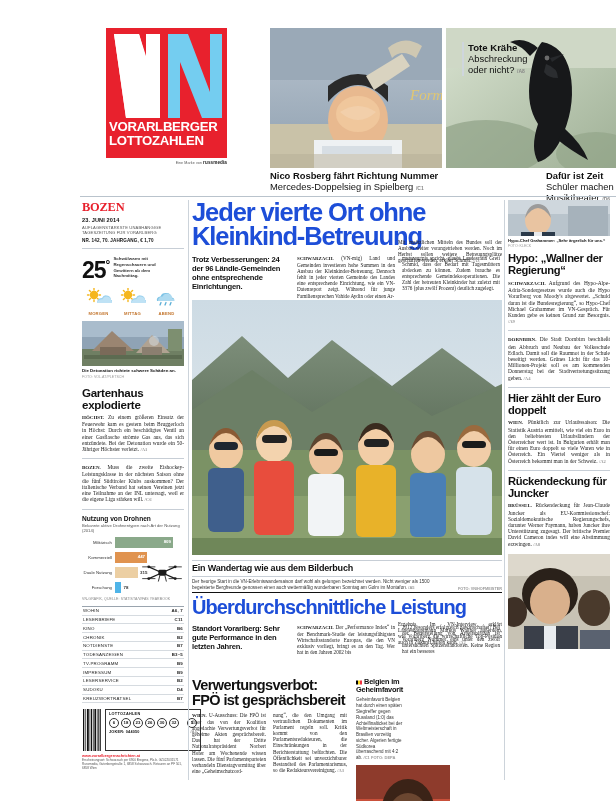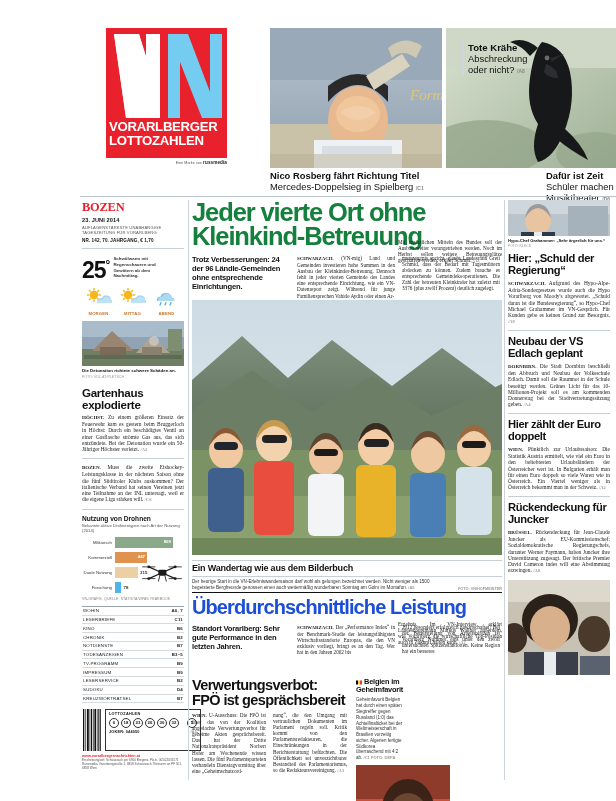--- a/index.html
+++ b/index.html
@@ -123,21 +123,21 @@
   }
   .lball.extra { margin-left:6px; }
   .lotto-joker { font-size:3.8px; font-weight:bold; color:#111; margin-top:2px; letter-spacing:0.2px; display:flex; justify-content:space-between;}
   .imp-url { font-size:3.8px; font-weight:bold; color:#e8212d; margin-top:3px; }
   .imp-txt { font-size:3.1px; color:#555; line-height:4px; }
 
   
   .center { position:absolute; left:152px; top:200px; width:310px; }
 
   .main-head {
-    font-size:25.5px; font-weight:bold; line-height:24px; color:#15803d;
+    font-size:25.5px; font-weight:bold; line-height:24px; color:#1d4ed8;
     letter-spacing:-1.1px; font-family:"Liberation Sans", sans-serif;
   }
   .cols3 { display:flex; gap:7px; margin-top:7px; }
   .col { width:98px; }
   .lead {
     font-size:7.6px; font-weight:bold; color:#111; line-height:9px; letter-spacing:-0.2px;
   }
   .body-txt {
     font-family:"Liberation Serif", serif; font-size:5.2px; color:#222;
     line-height:6.1px; text-align:justify;
@@ -260,21 +260,21 @@
 
     <div class="krahe-bar"></div>
     <div class="krahe-txt">
       <div class="tc-title">Tote Krähe</div>
       <div class="tc-sub">
         <span>Abschreckung oder nicht?</span> <span class="tc-ref">/A8</span>
       </div>
     </div>
 
     <div class="rosberg-txt">
-      <div class="tc-title">Nico Rosberg fährt Richtung Titel</div>
+      <div class="tc-title">Nico Rosberg fährt Richtung Nummer</div>
       <div class="tc-sub">
         <span>Mercedes-Doppelsieg in Spielberg</span> <span class="tc-ref">/C1</span>
       </div>
     </div>
 
     <div class="musik-txt">
       <div class="tc-title">Dafür ist Zeit</div>
       <div class="tc-sub">
         <span>Schüler machen Musiktheater</span> <span class="tc-ref">/D6</span>
       </div>
@@ -711,30 +711,29 @@
         <rect x="13" y="32" width="34" height="12" fill="#2b3a4a"></rect>
         <rect x="26" y="32" width="8" height="12" fill="#e8eaec"></rect>
         <rect x="60" y="6" width="40" height="30" fill="#a6b2bb"></rect>
       </svg>
     </div>
     <div class="rr-cap">
       <span>Hypo-Chef Grahammer: „Sehr ärgerlich für uns.“</span>
       <span class="credit">FOTO: KLECK</span>
     </div>
 
-    <div class="rr-head">Hier: „Schuld der Regierung“</div>
+    <div class="rr-head">Hypo: „Wallner der Regierung“</div>
     <div class="rr-body">
       <span class="loc">SCHWARZACH.</span>
       <span>Aufgrund des Hypo-Alpe-Adria-Sondergesetzes wurde auch die Hypo Vorarlberg von Moody's abgewertet. „Schuld daran ist die Bundesregierung“, so Hypo-Chef Michael Grahammer im VN-Gespräch. Für Kunden gebe es keinen Grund zur Besorgnis.</span>
       <span class="ref">/A9</span>
     </div>
 
     <div class="rr-rule"></div>
 
-    <div class="rr-head">Neubau der VS Edlach geplant</div>
     <div class="rr-body">
       <span class="loc">DORNBIRN.</span>
       <span>Die Stadt Dornbirn beschließt den Abbruch und Neubau der Volksschule Edlach. Damit soll die Raumnot in der Schule beseitigt werden. Grünes Licht für das 10-Millionen-Projekt soll es am kommenden Donnerstag bei der Stadtvertretungssitzung geben.</span>
       <span class="ref">/A4</span>
     </div>
 
     <div class="rr-rule"></div>
 
     <div class="rr-head">Hier zählt der Euro doppelt</div>
     <div class="rr-body">

